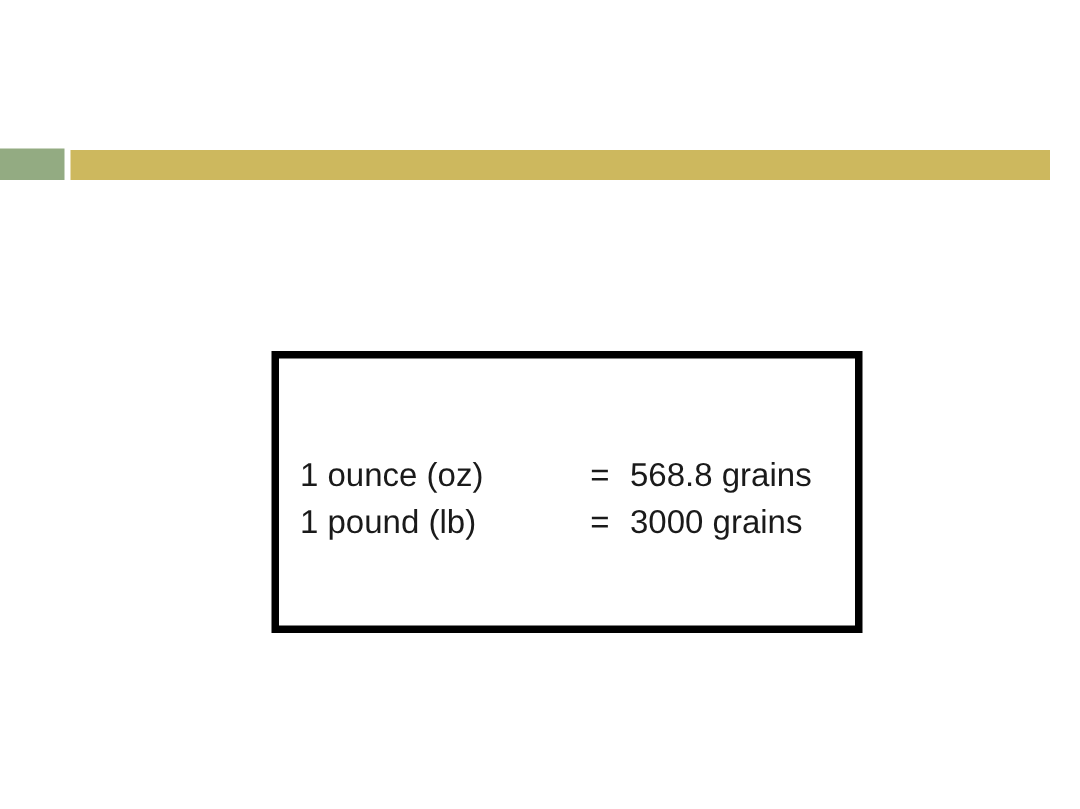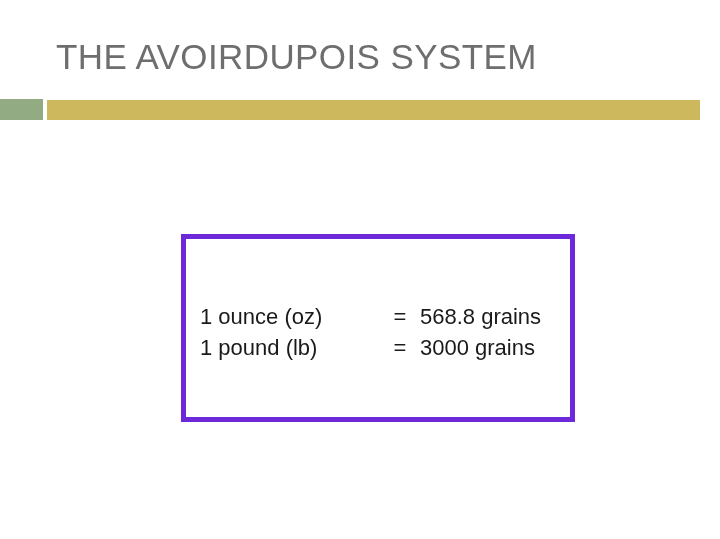--- a/index.html
+++ b/index.html
@@ -52,21 +52,21 @@
   }
 
   
   .fact-box {
     position: absolute;
     left: 181px;
     top: 234px;
     width: 394px;
     height: 188px;
     box-sizing: border-box;
-    border: 5px solid #6d28d9;
+    border: 5px solid #000000;
     background: #ffffff;
   }
   .fact-table {
     position: absolute;
     left: 14px;
     top: 62px;
     border-collapse: collapse;
   }
   .fact-row td {
     padding: 0;
@@ -78,21 +78,20 @@
   }
   .col-unit   { width: 180px; }
   .col-equals { width: 40px; text-align: center; }
   .col-value  { }
 </style>
 </head>
 <body>
 
 <div class="slide">
 
-  <div class="slide-title">THE AVOIRDUPOIS SYSTEM</div>
 
   <div class="accent-square"></div>
 
   <div class="accent-bar"></div>
 
   <div class="fact-box">
     <table class="fact-table">
       <tbody>
         <tr class="fact-row">
           <td class="col-unit">1 ounce (oz)</td>

